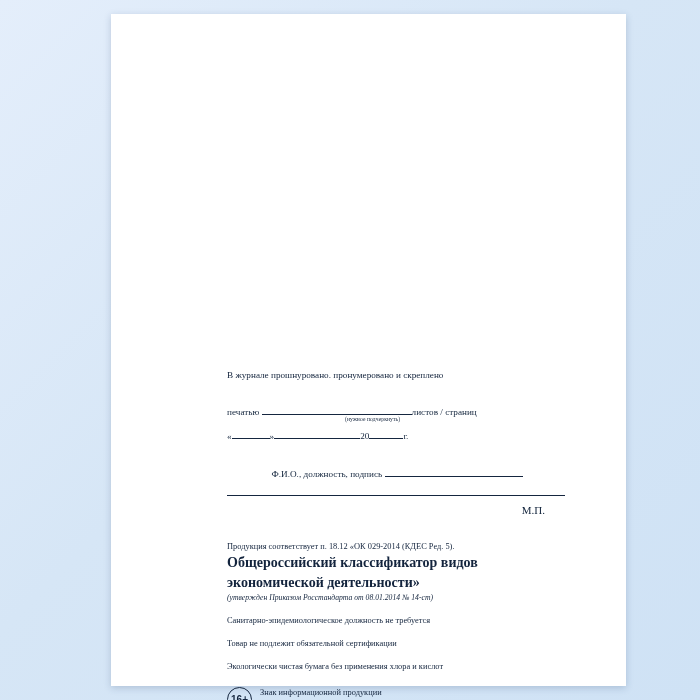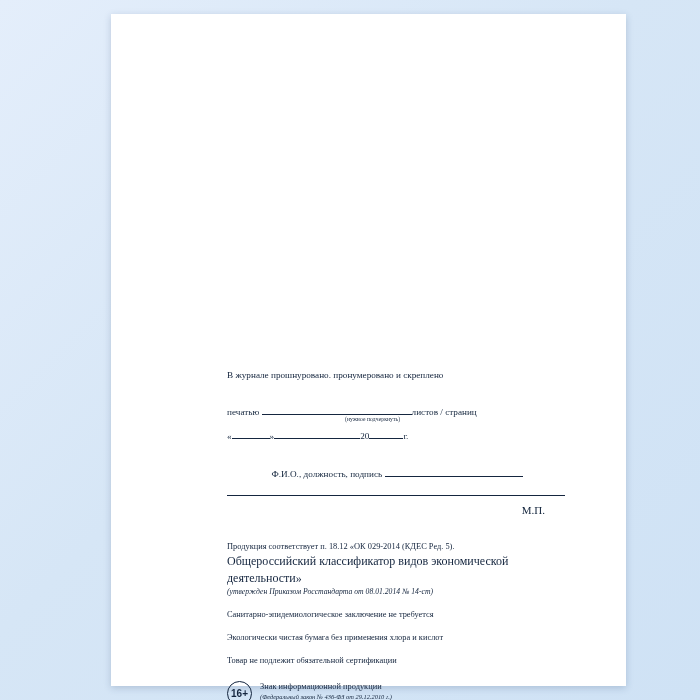--- a/index.html
+++ b/index.html
@@ -94,21 +94,22 @@
   .legal {
     margin-top: 25px;
   }
   .legal p {
     margin: 0;
     font-size: 8.4px;
     line-height: 1.42;
     color: #13243d;
   }
   .legal .small {
-    font-size: 12px;
+    font-size: 14px;
+    font-weight: bold;
   }
   .legal .ital {
     font-style: italic;
     font-size: 7.7px;
   }
   .gap {
     margin-top: 11px !important;
   }
   .age-row {
     position: relative;
@@ -173,23 +174,23 @@
       </div>
 
       <div class="long-rule"></div>
 
       <div class="mp">М.П.</div>
 
       <div class="legal">
         <p>Продукция соответствует п. 18.12 «ОК 029-2014 (КДЕС Ред. 5).</p>
         <p class="small">Общероссийский классификатор видов экономической деятельности»</p>
         <p class="ital">(утвержден Приказом Росстандарта от 08.01.2014 № 14-ст)</p>
-        <p class="gap">Санитарно-эпидемиологическое заключение не требуется</p>
+        <p class="gap">Санитарно-эпидемиологическое должность не требуется</p>
+        <p class="gap">Товар не подлежит обязательной сертификации</p>
         <p class="gap">Экологически чистая бумага без применения хлора и кислот</p>
-        <p class="gap">Товар не подлежит обязательной сертификации</p>
       </div>
 
       <div class="age-row">
         <div class="age-badge">16+</div>
         <div class="age-text">
           <div class="t1">Знак информационной продукции</div>
           <div class="t2">(Федеральный закон № 436-ФЗ от 29.12.2010 г.)</div>
         </div>
       </div>
 

